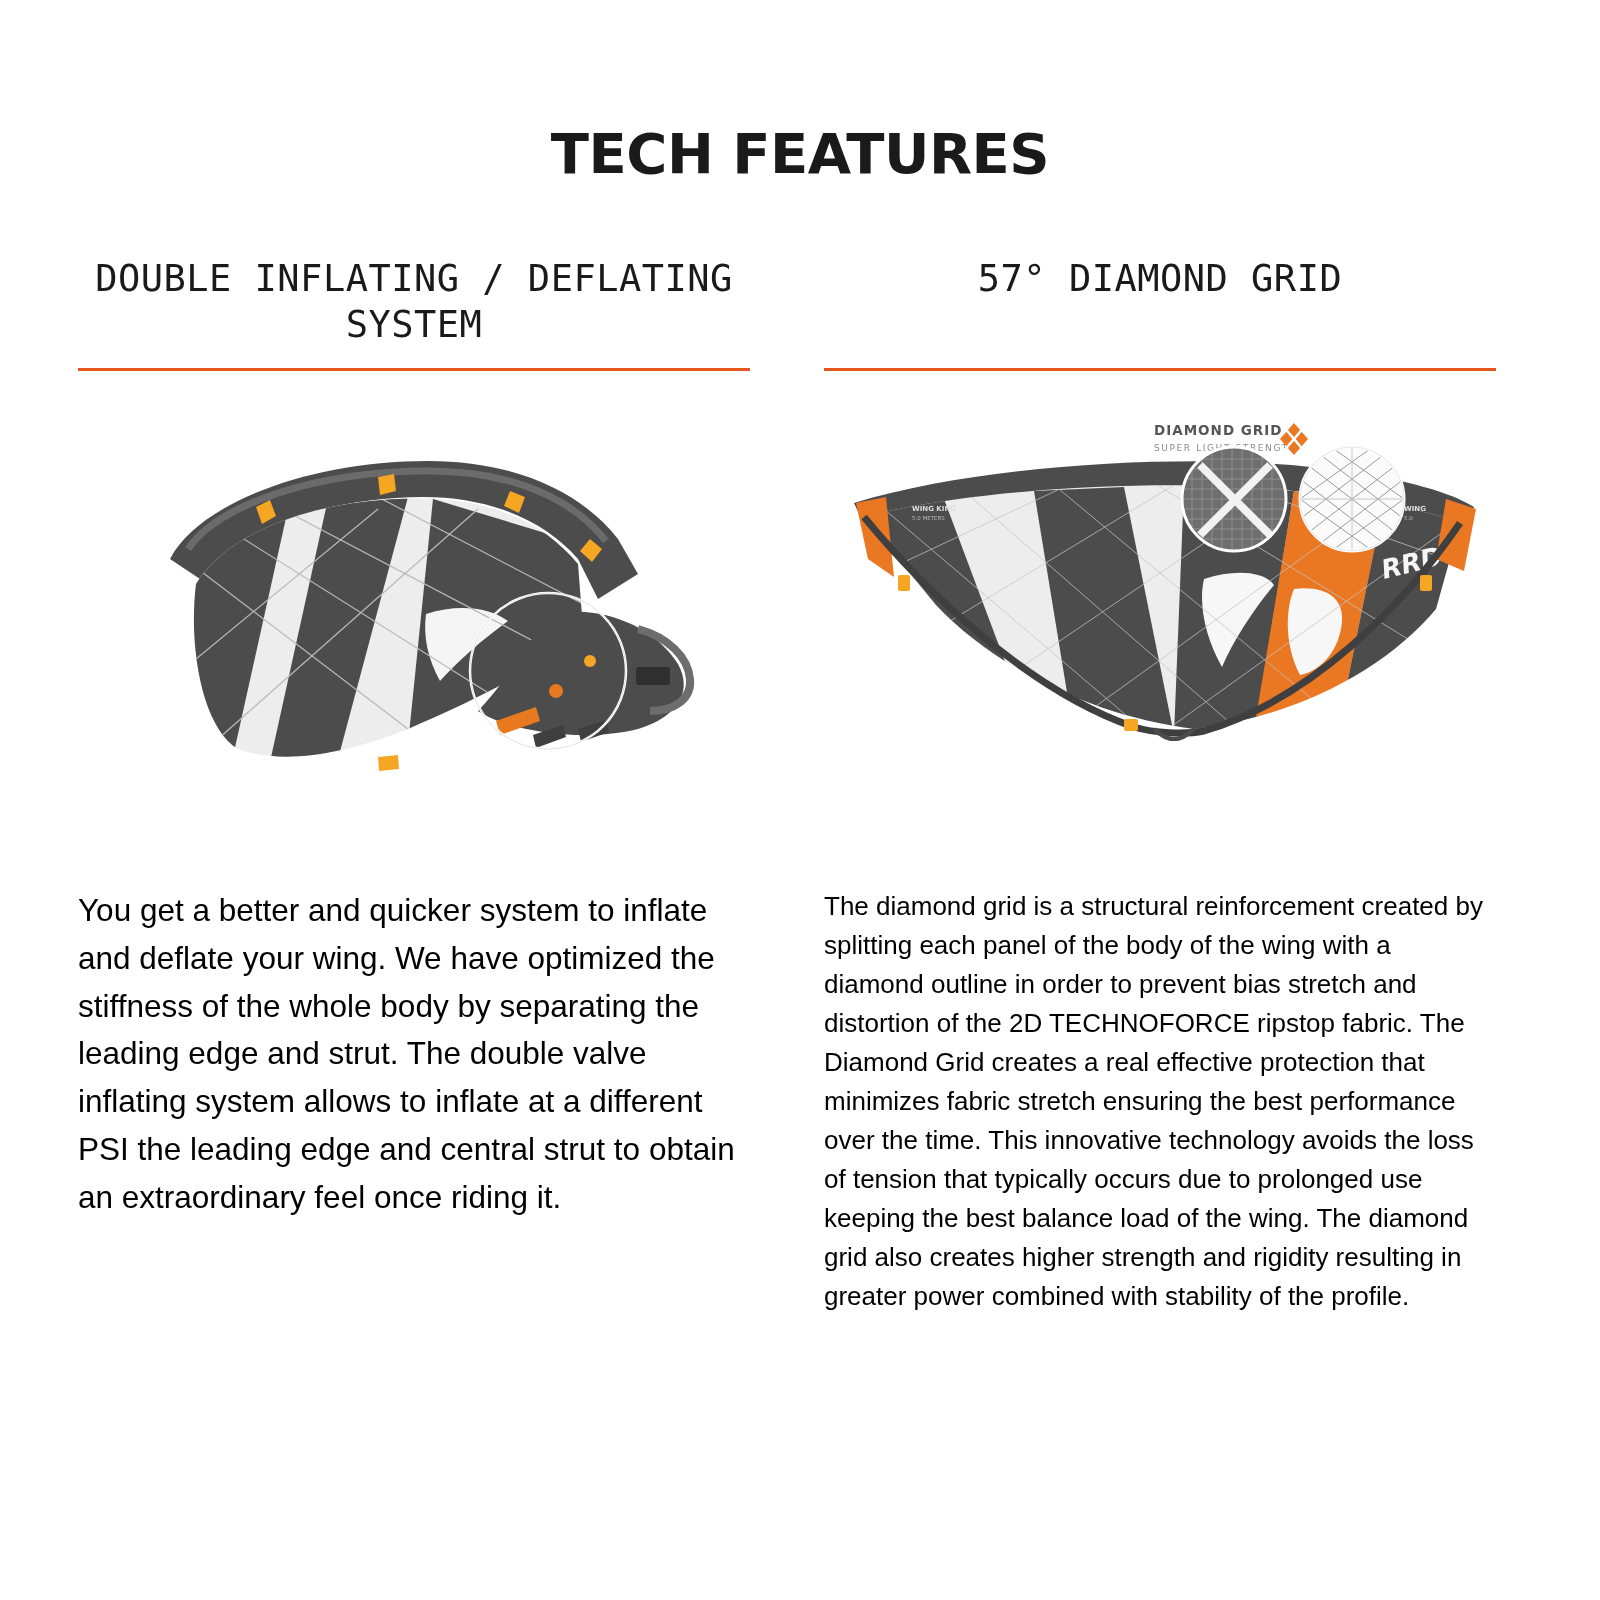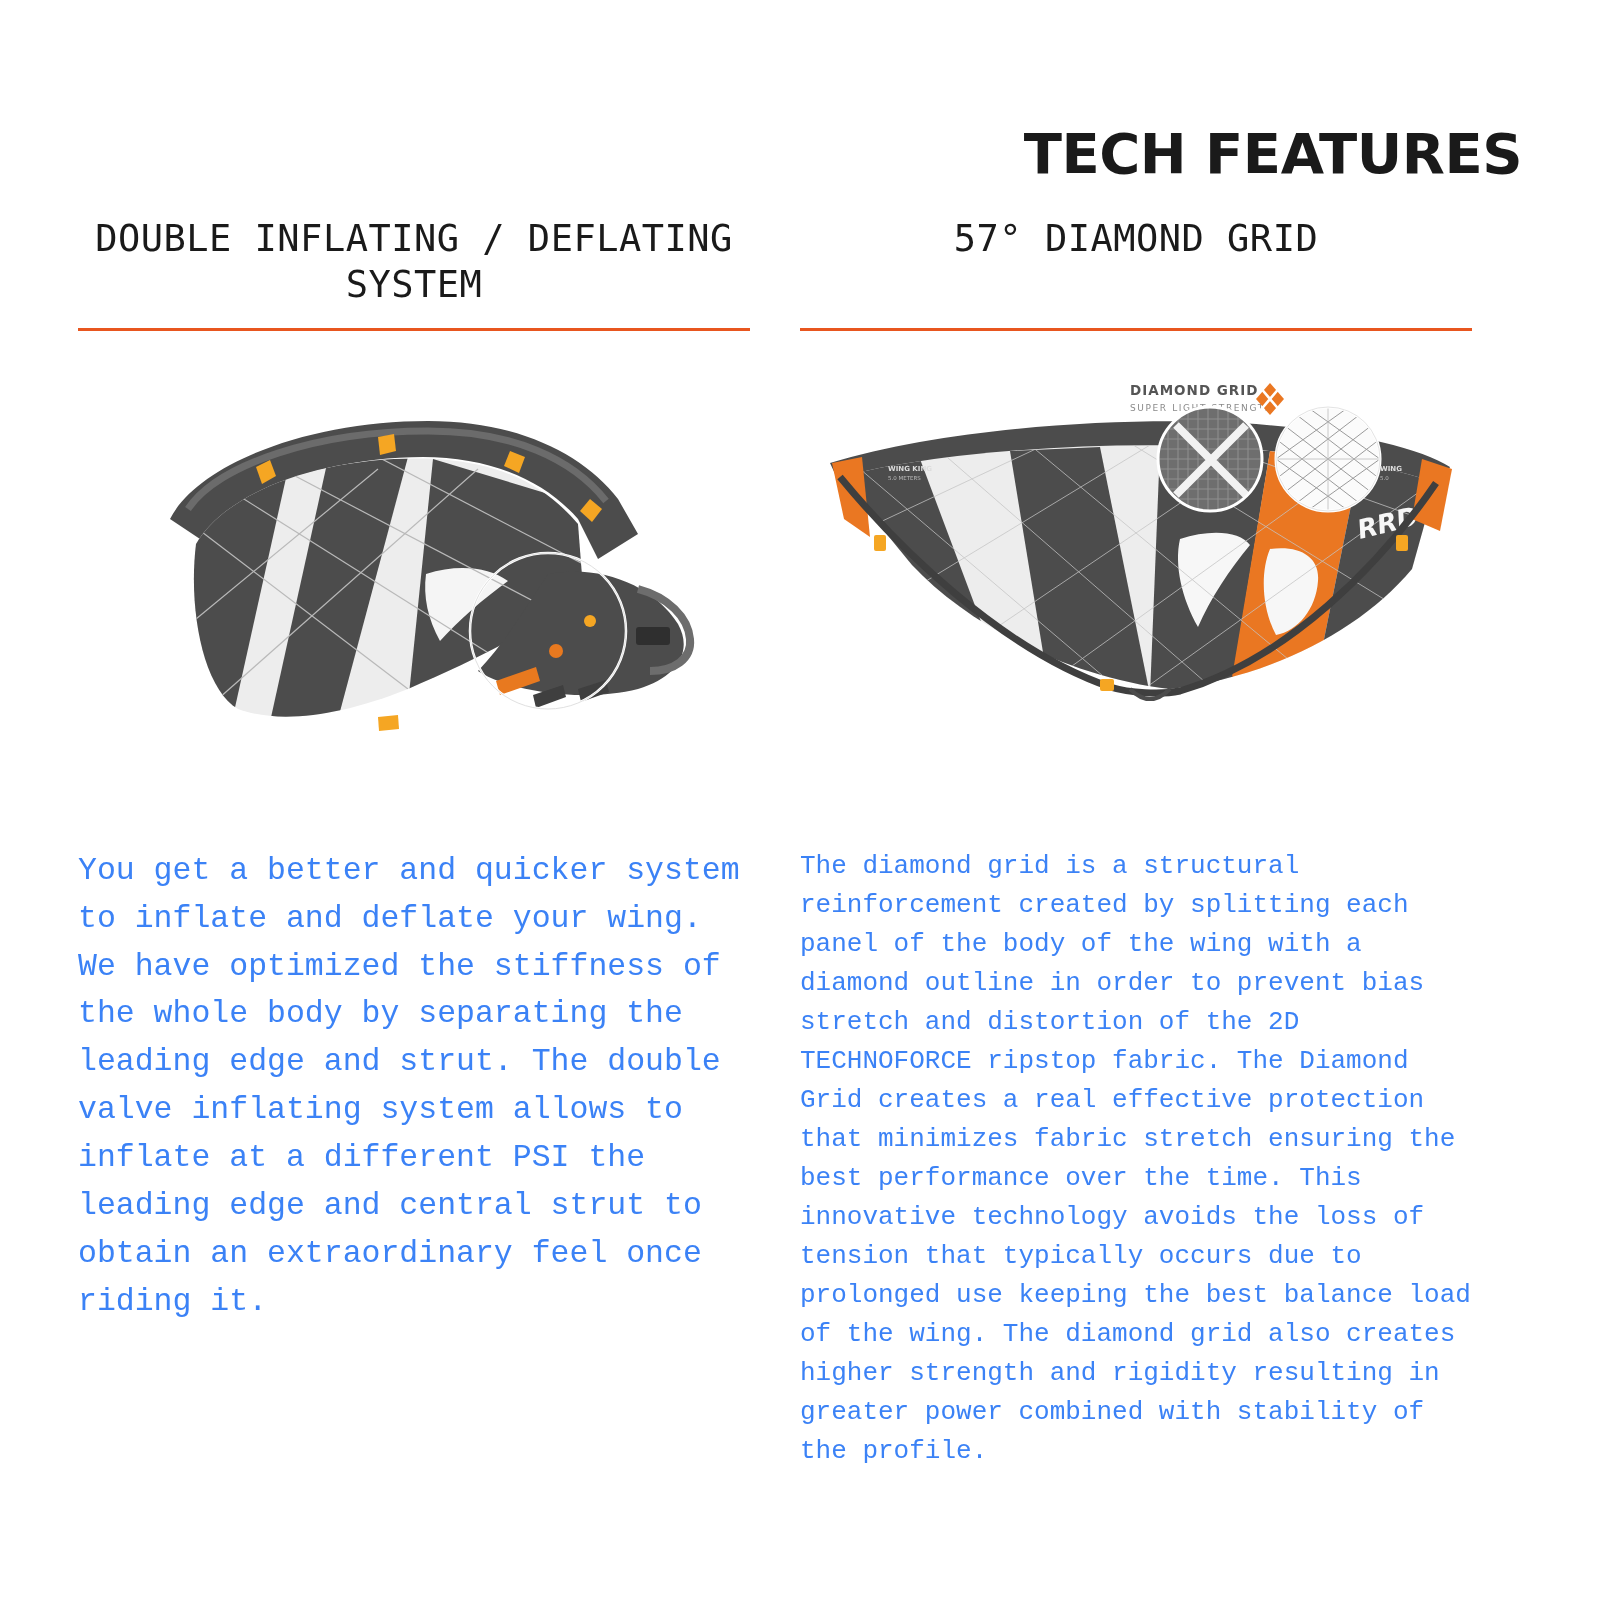--- a/index.html
+++ b/index.html
@@ -15,33 +15,33 @@
     overflow: hidden;
   }
   .page {
     position: relative;
     width: 1600px;
     height: 1600px;
     box-sizing: border-box;
     padding: 0 78px;
   }
   .main-title {
-    text-align: right;
+    text-align: center;
     font-size: 56px;
     font-weight: bold;
     letter-spacing: -0.5px;
     color: #1a1a1a;
     margin-top: 125px;
     line-height: 1.05;
     font-family: "DejaVu Sans", sans-serif;
   }
   .columns {
     display: flex;
-    margin-top: 32px;
-    gap: 50px;
+    margin-top: 72px;
+    gap: 74px;
   }
   .col {
     width: 672px;
     display: flex;
     flex-direction: column;
   }
   .col-title {
     font-size: 37px;
     font-weight: normal;
     color: #1a1a1a;
@@ -58,22 +58,22 @@
     width: 100%;
   }
   .figure {
     height: 430px;
     position: relative;
     margin-top: 28px;
   }
   .body-text {
     font-size: 30px;
     line-height: 1.47;
-    color: #3b82f6;
-    font-family: Liberation Mono, monospace;
+    color: #000000;
+    font-family: Liberation Sans, sans-serif;
   }
   .col-left .body-text { font-size: 31.5px; line-height: 1.52; }
   .col-right .body-text { font-size: 26px; line-height: 1.5; }
 
   .text-wrap-left { margin-top: 58px; padding-left: 0px; }
   .text-wrap-right { margin-top: 58px; }
 
   
   svg { display: block; }
   .fig-svg { width: 100%; height: 100%; }

